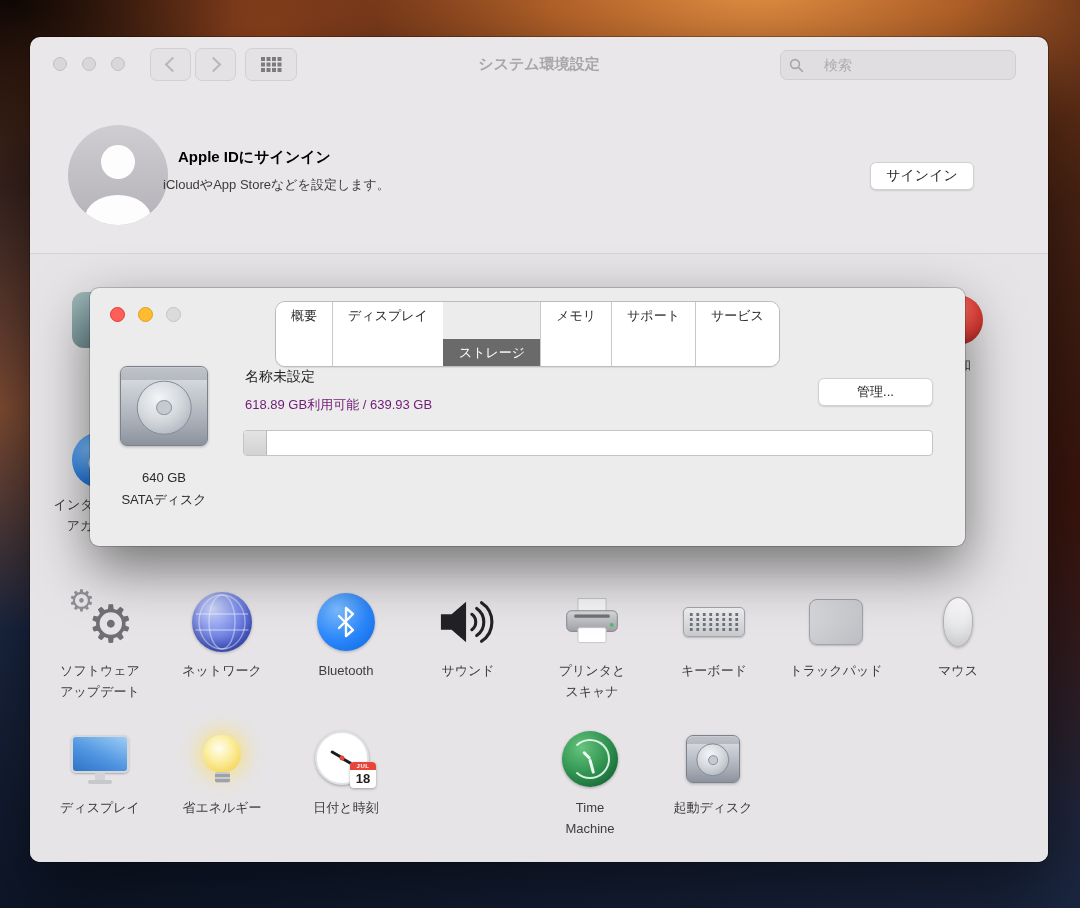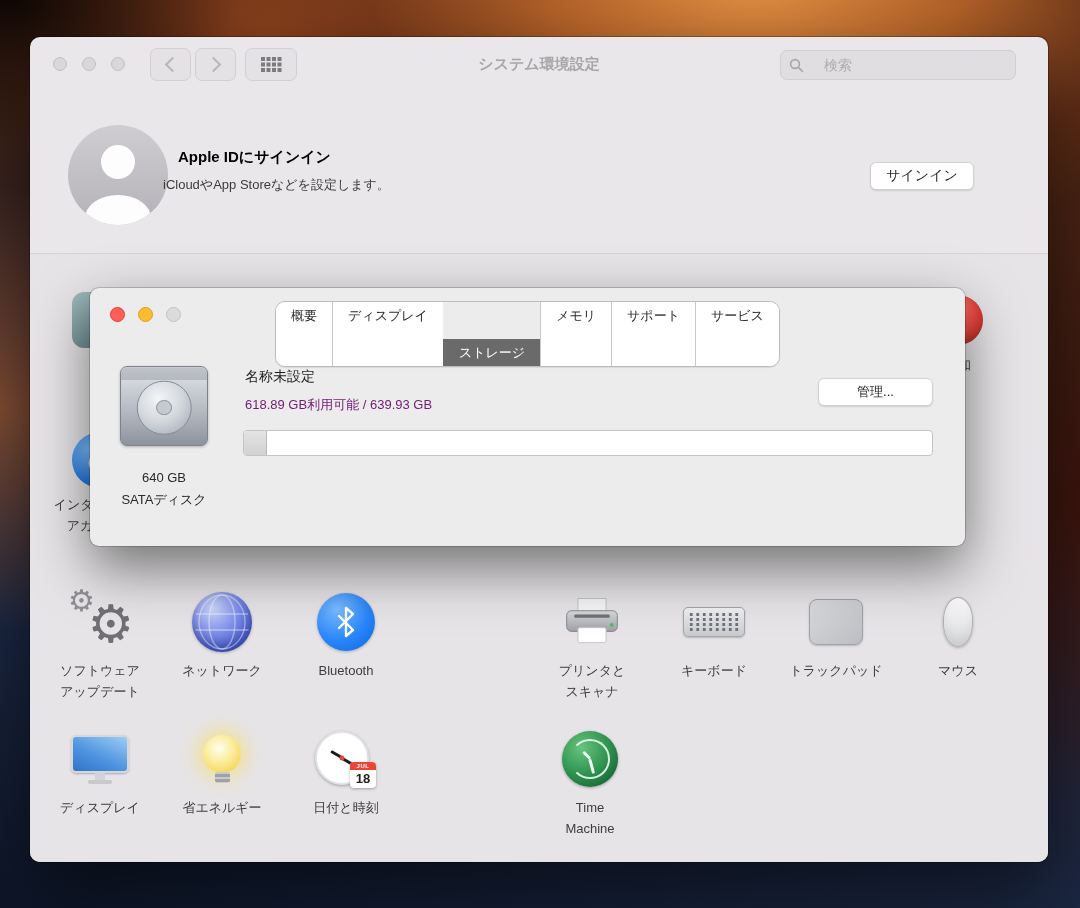--- a/index.html
+++ b/index.html
@@ -257,20 +257,29 @@
       <div class="ic">
           <div class="icon-bt">
         <svg width="24" height="32" viewBox="0 0 24 32">
               <path d="M12 2 L12 30 L19 24 L5 10 M12 2 L19 8 L5 22" stroke="#ffffff" stroke-width="2.4" fill="none" stroke-linecap="round" stroke-linejoin="round"></path>
             </svg>
       </div>
         </div>
       <div class="lbl">Bluetooth</div>
     </div>
 
+    <div class="cell" style="left:378px;top:551px;">
+      <div class="ic">
+          <svg width="58" height="50" viewBox="0 0 60 50">
+        <polygon points="2,17 13,17 28,4 28,46 13,33 2,33" fill="#222226"></polygon>
+        <path d="M34 17a10 10 0 0 1 0 16M39 11a17 17 0 0 1 0 28M44 5a24 24 0 0 1 0 40" stroke="#222226" stroke-width="3.2" fill="none" stroke-linecap="round"></path>
+          </svg>
+        </div>
+      <div class="lbl">サウンド</div>
+    </div>
 
     <div class="cell" style="left:502px;top:551px;">
       <div class="ic">
           <svg width="60" height="52" viewBox="0 0 64 54">
         <defs>
               <linearGradient id="pg" x1="0" y1="0" x2="0" y2="1">
           <stop offset="0" stop-color="#d9dadc"></stop>
                 <stop offset="1" stop-color="#9ea0a6"></stop>
               </linearGradient>
             </defs>
@@ -352,20 +361,31 @@
           <div class="icon-tm">
         <div class="tm-ring"></div>
             <div class="th1"></div>
             <div class="th2"></div>
           </div>
         </div>
       <div class="lbl">Time
 Machine</div>
     </div>
 
+    <div class="cell" style="left:623px;top:688px;">
+      <div class="ic">
+          <div class="hdd" style="width:54px;height:48px;">
+        <div class="hdd-body"></div>
+            <div class="hdd-top"></div>
+            <div class="hdd-platter"></div>
+            <div class="hdd-hub"></div>
+          </div>
+        </div>
+      <div class="lbl">起動ディスク</div>
+    </div>
   </div>
 
   <div class="dialog">
     <span class="dtl red"></span>
     <span class="dtl yellow"></span>
     <span class="dtl grey"></span>
 
     <div class="tabbar">
       <div class="segctl">
         <span class="seg">概要</span>

